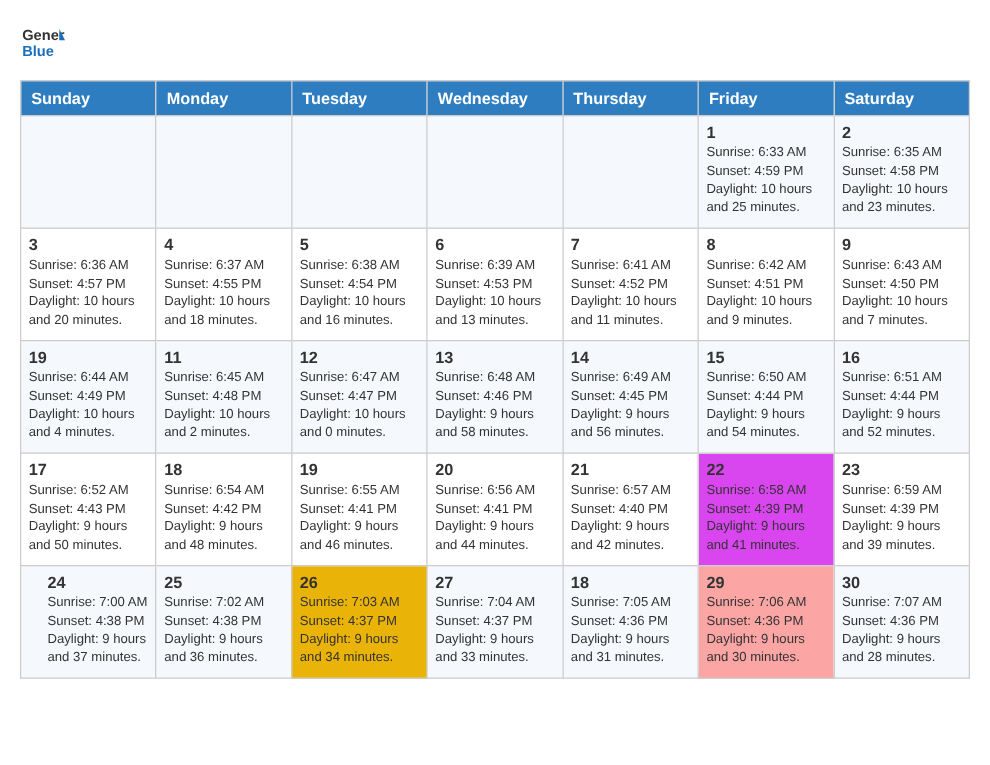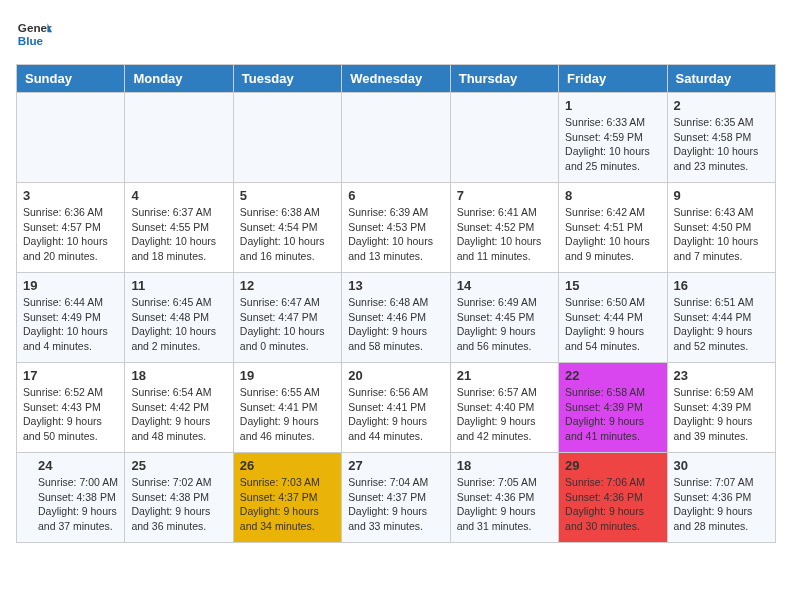--- a/index.html
+++ b/index.html
@@ -288,21 +288,21 @@
           <div class="day-info" style="white-space: pre-line;">Sunrise: 7:04 AM
 Sunset: 4:37 PM
 Daylight: 9 hours and 33 minutes.</div>
         </td>
         <td style="background-color: rgb(245, 248, 252);">
           <span class="day-number">18</span>
           <div class="day-info" style="white-space: pre-line;">Sunrise: 7:05 AM
 Sunset: 4:36 PM
 Daylight: 9 hours and 31 minutes.</div>
         </td>
-        <td style="background-color: #ef4444;">
+        <td style="background-color: #fca5a5;">
           <span class="day-number">29</span>
           <div class="day-info" style="white-space: pre-line;">Sunrise: 7:06 AM
 Sunset: 4:36 PM
 Daylight: 9 hours and 30 minutes.</div>
         </td>
         <td style="background-color: rgb(245, 248, 252);">
           <span class="day-number">30</span>
           <div class="day-info" style="white-space: pre-line;">Sunrise: 7:07 AM
 Sunset: 4:36 PM
 Daylight: 9 hours and 28 minutes.</div>

